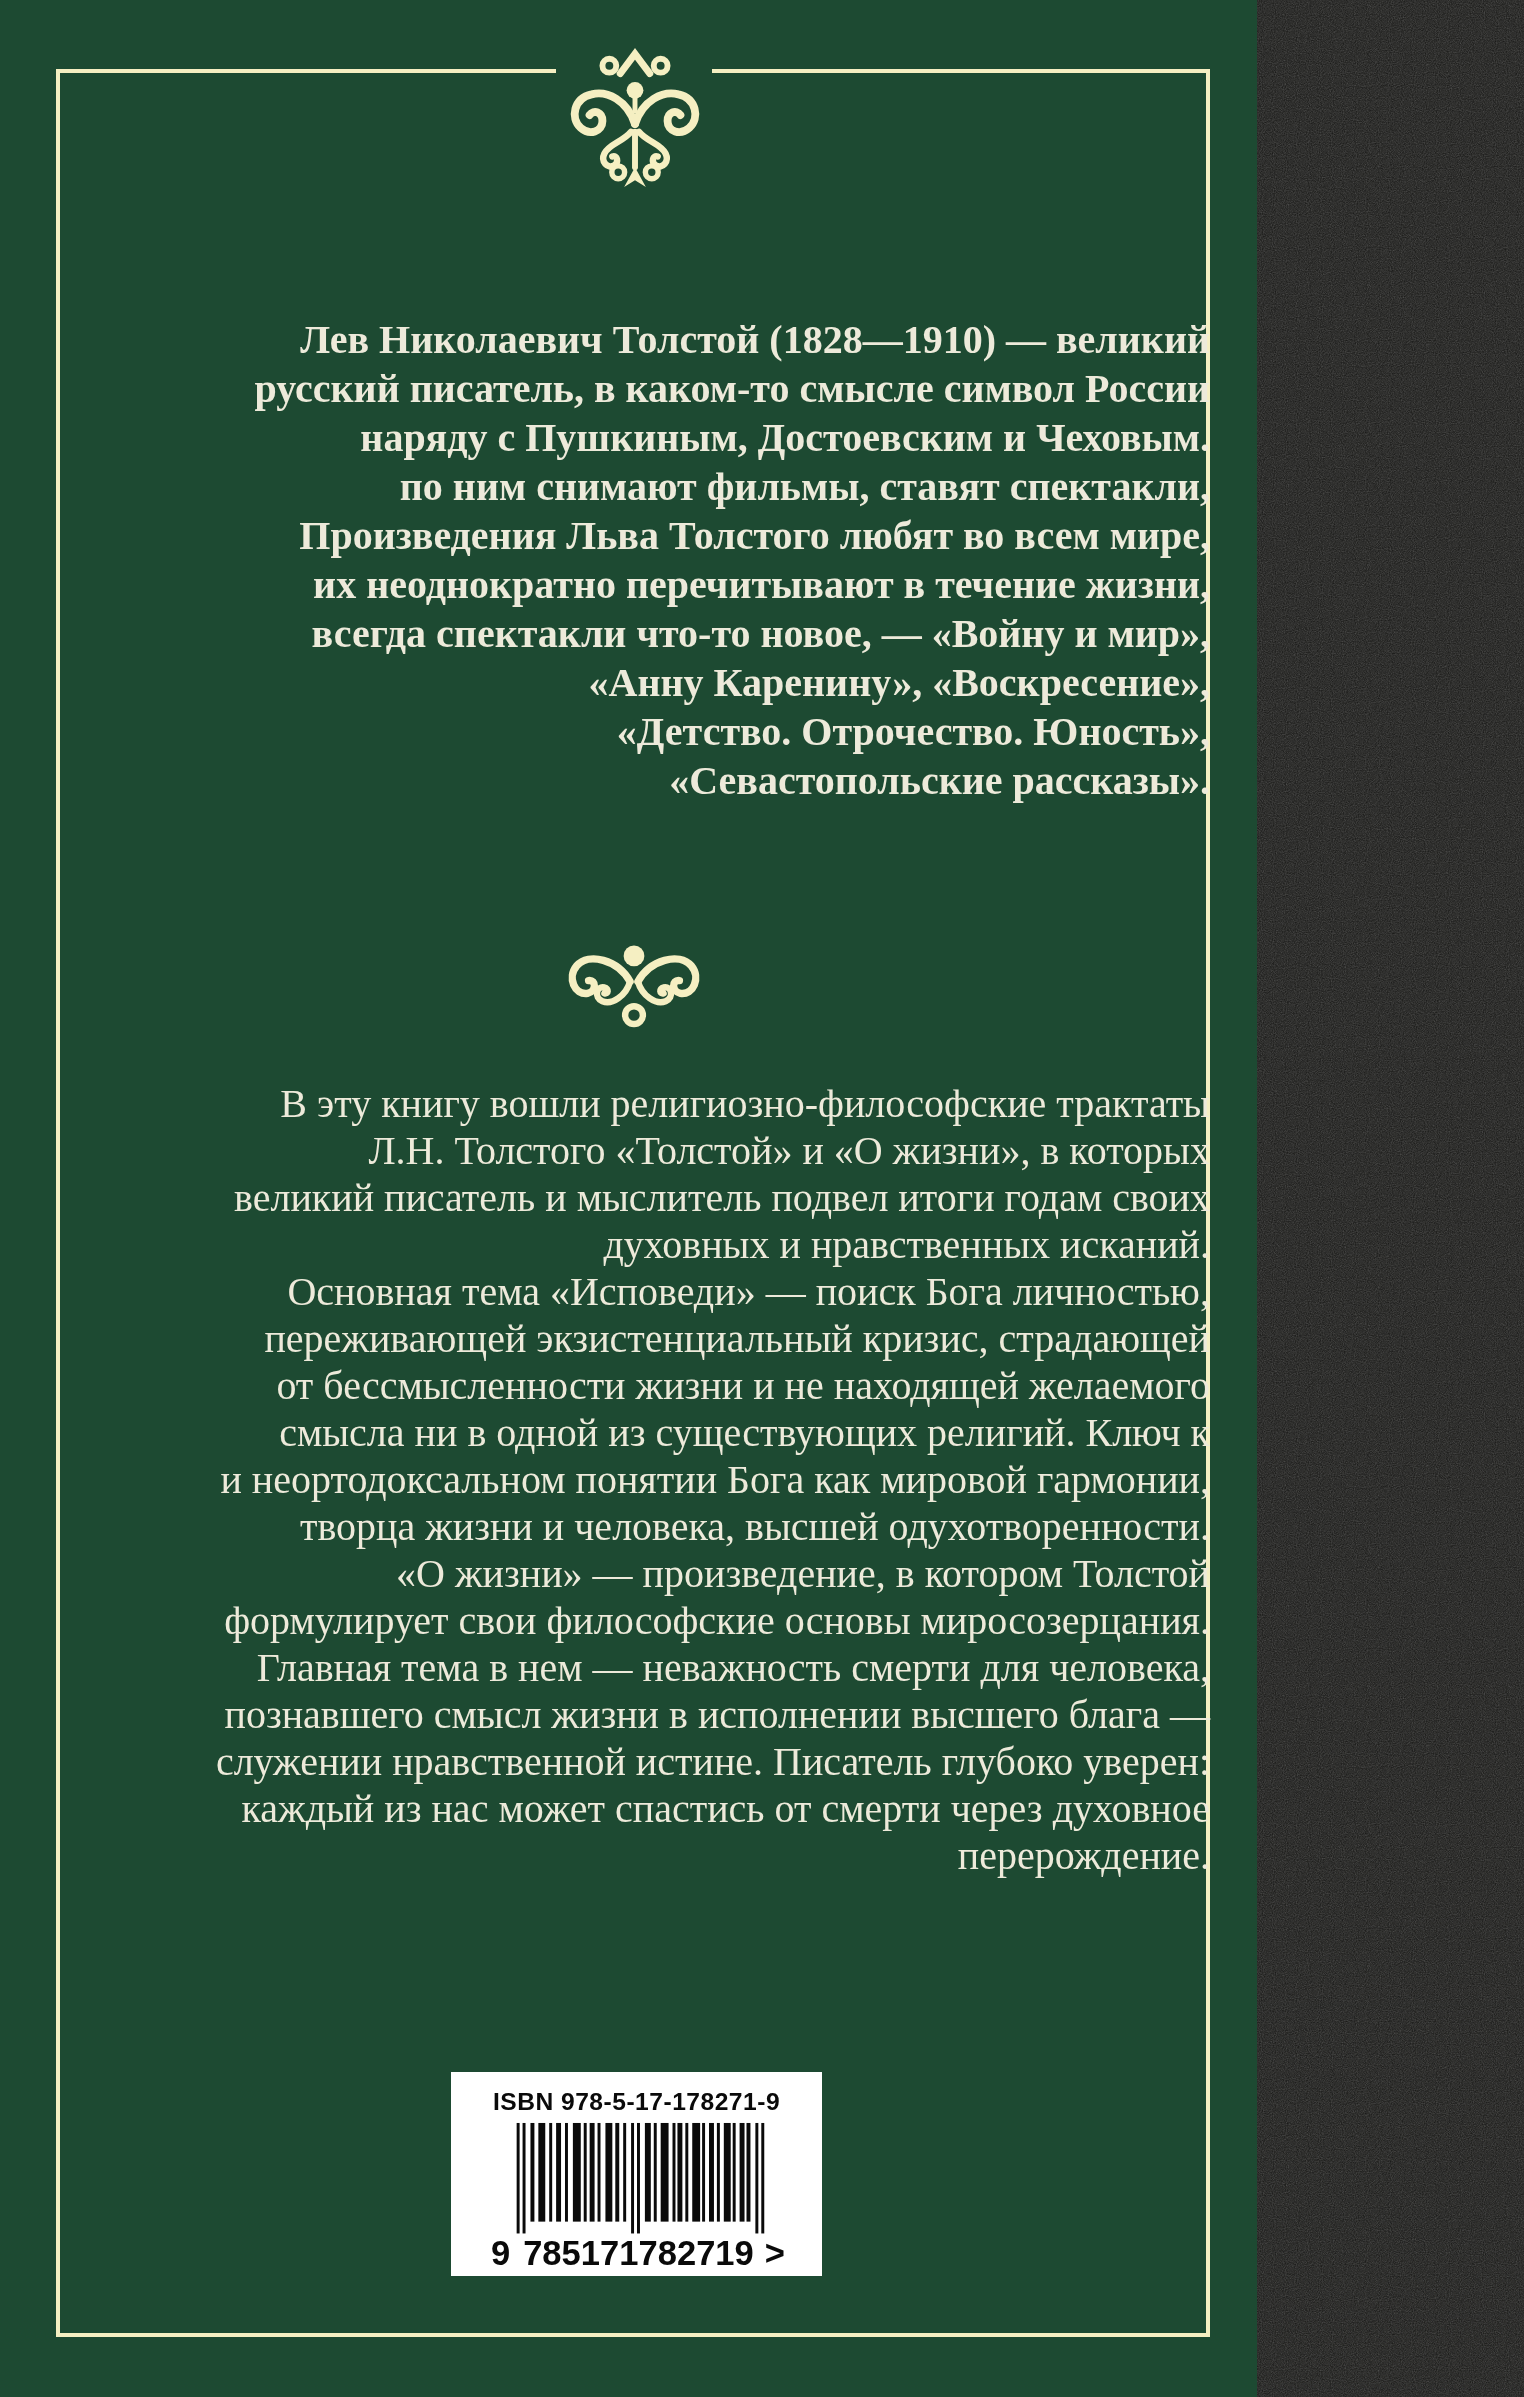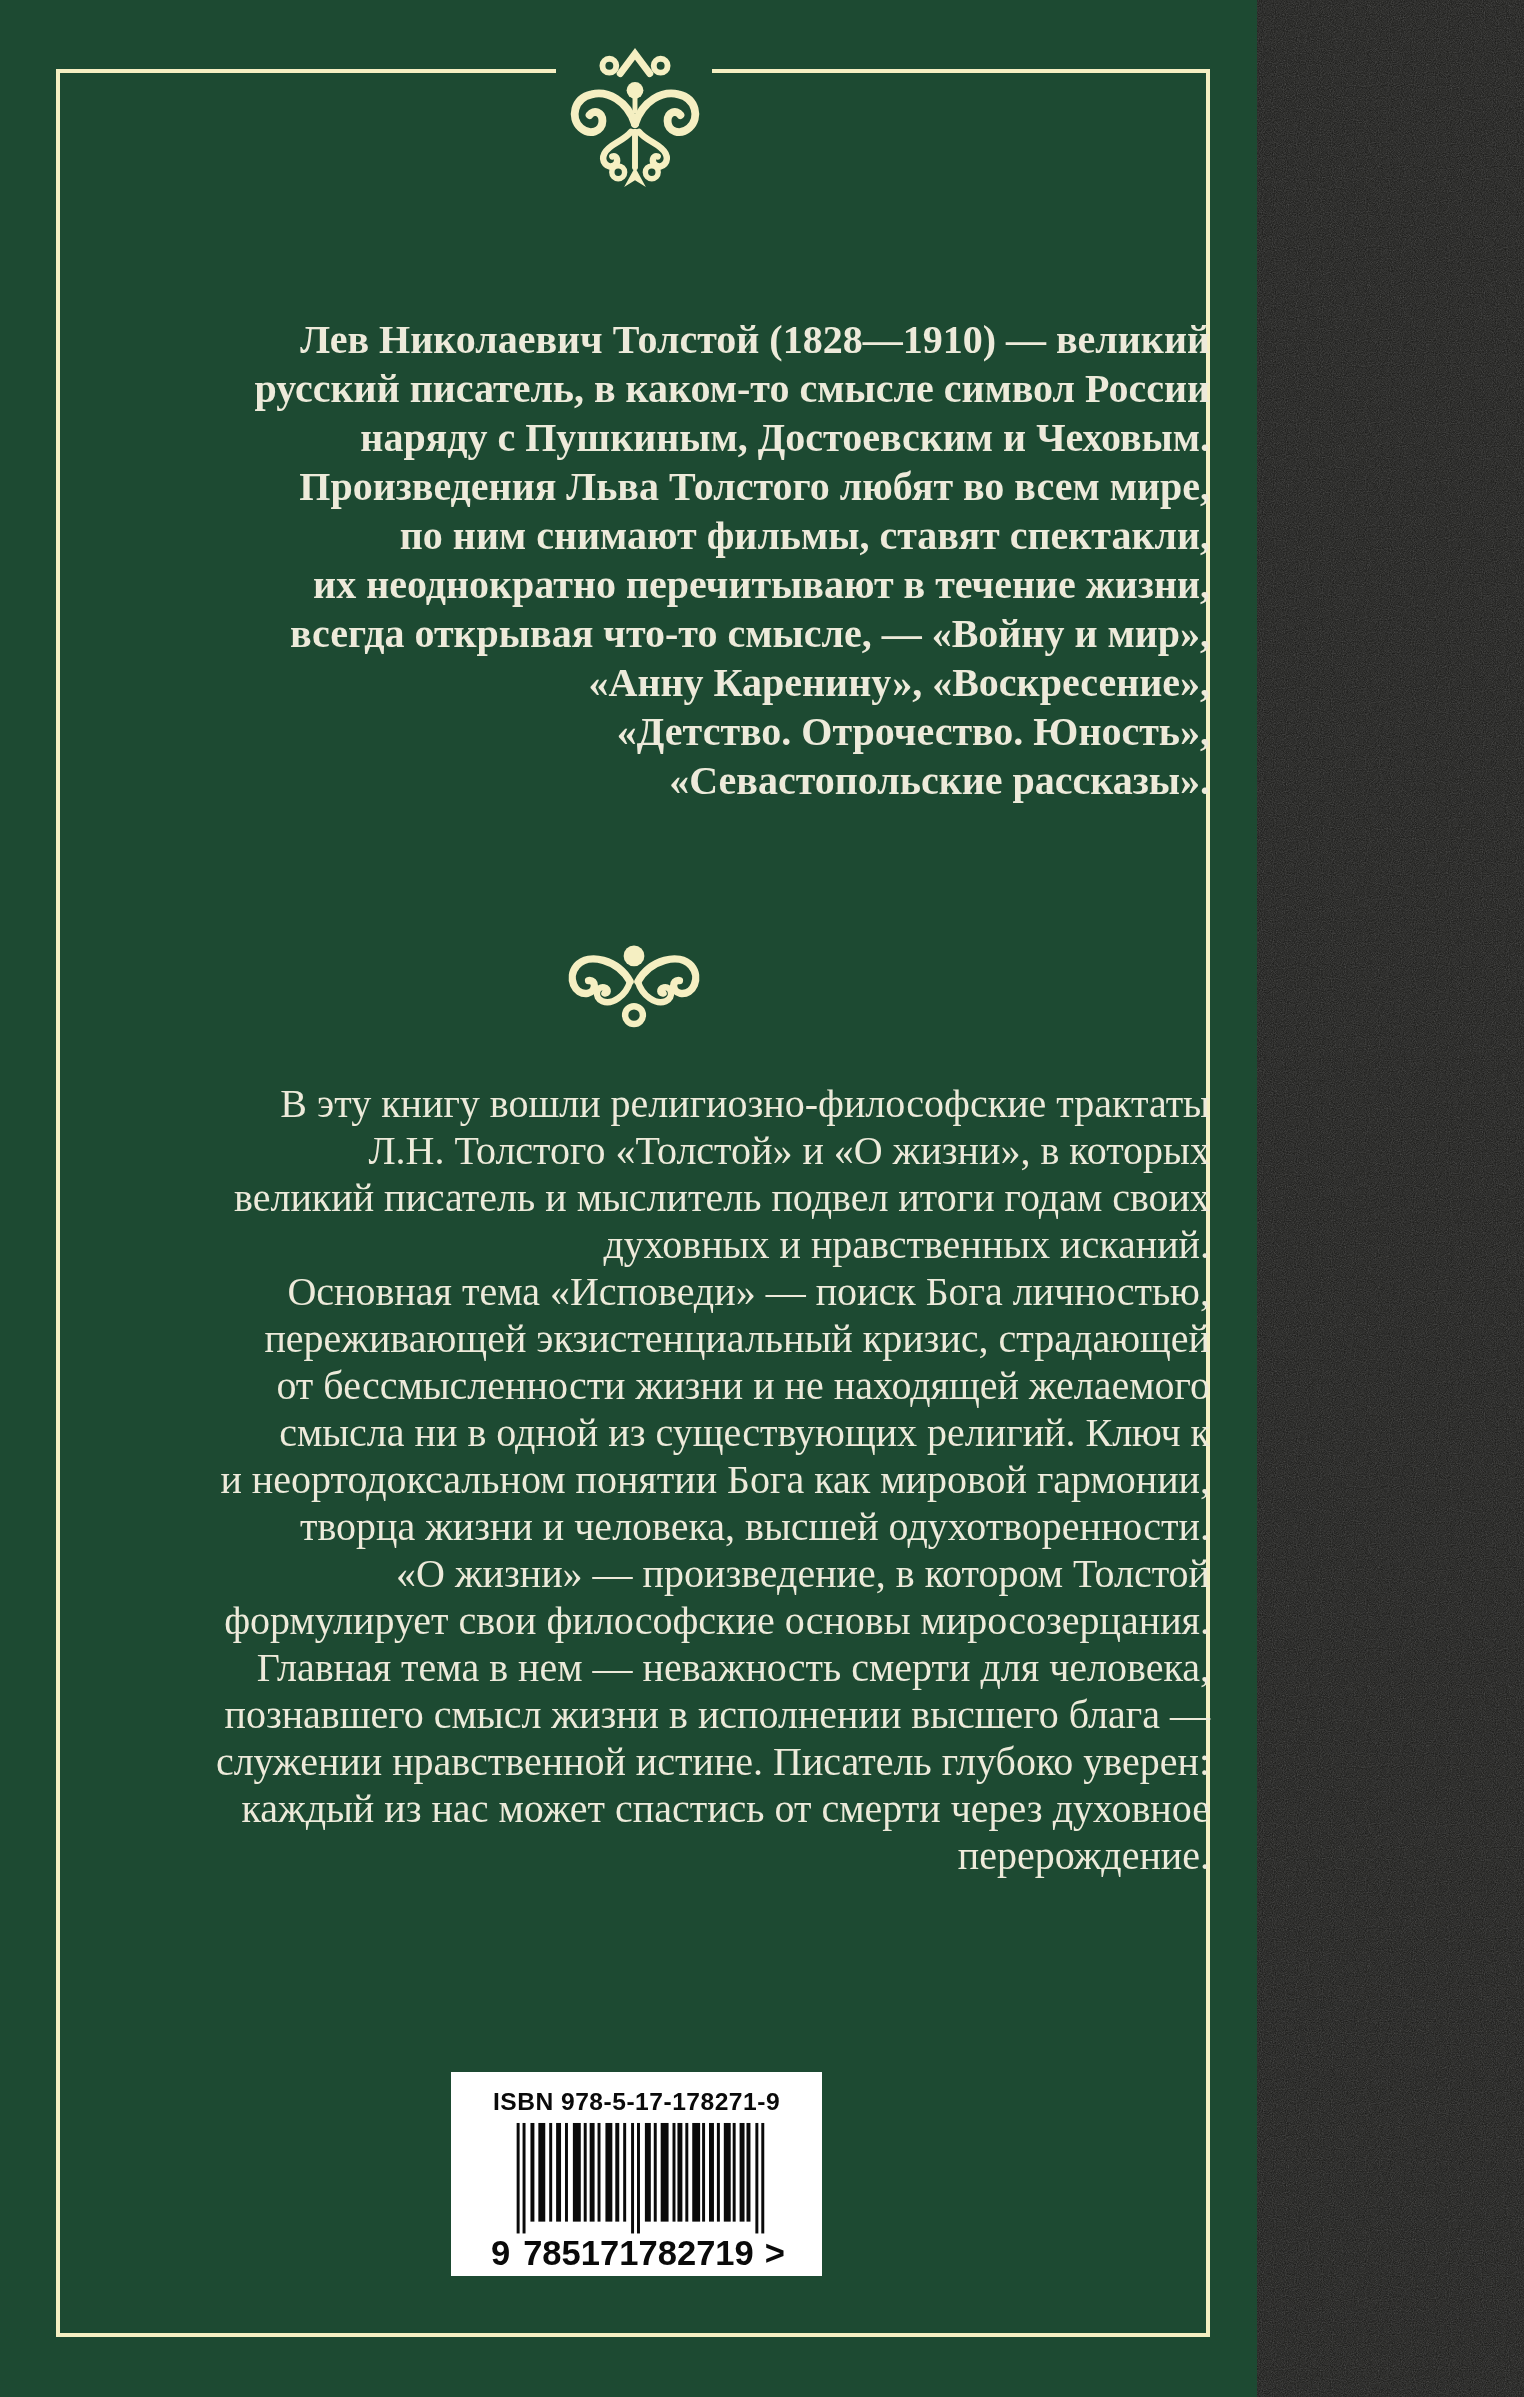--- a/index.html
+++ b/index.html
@@ -102,24 +102,24 @@
       <circle cx="61" cy="131" r="6.5" stroke-width="5.5"></circle>
       <circle cx="95" cy="131" r="6.5" stroke-width="5.5"></circle>
       <path d="M78,126 L67,146 L78,139 L89,146 Z" fill="#f5efc2" stroke="none"></path>
     </svg>
   </div>
 
   <div class="text-block intro-block">
       <div class="line">Лев Николаевич Толстой (1828—1910) — великий</div>
       <div class="line">русский писатель, в каком-то смысле символ России</div>
       <div class="line">наряду с Пушкиным, Достоевским и Чеховым.</div>
+      <div class="line">по ним снимают фильмы, ставят спектакли,</div>
       <div class="line">Произведения Льва Толстого любят во всем мире,</div>
-      <div class="line">по ним снимают фильмы, ставят спектакли,</div>
       <div class="line">их неоднократно перечитывают в течение жизни,</div>
-      <div class="line">всегда открывая что-то смысле, — «Войну и мир»,</div>
+      <div class="line">всегда спектакли что-то новое, — «Войну и мир»,</div>
       <div class="line">«Анну Каренину», «Воскресение»,</div>
       <div class="line">«Детство. Отрочество. Юность»,</div>
       <div class="line">«Севастопольские рассказы».</div>
     </div>
 
   <div class="ornament ornament-mid">
     <svg viewBox="0 0 160 92" width="158" height="91" fill="none" stroke="#f5efc2" stroke-linecap="round">
       <circle cx="80" cy="16" r="10.5" fill="#f5efc2" stroke="none"></circle>
       <path id="mo" d="M76,42 C64,20 34,12 22,26 C12,38 20,56 33,54 C42,52 42,40 34,41" stroke-width="7.5"></path>
       <use href="#mo" transform="translate(160,0) scale(-1,1)"></use>

